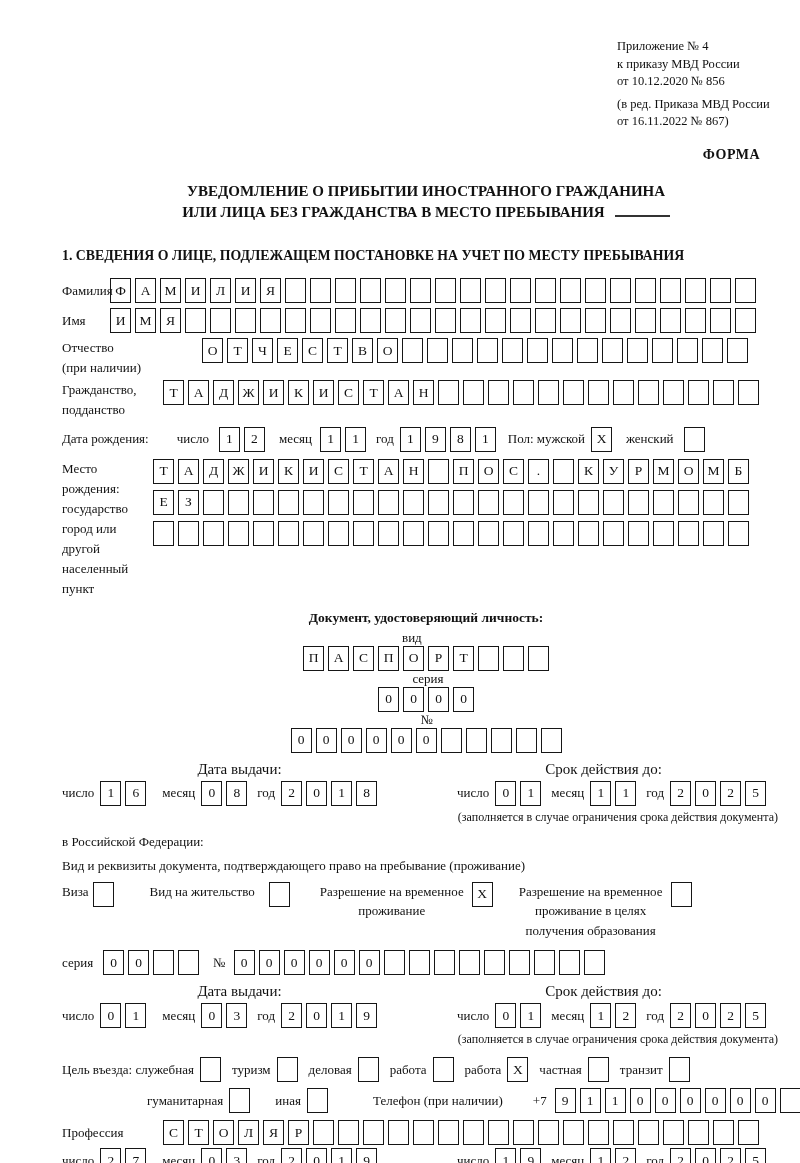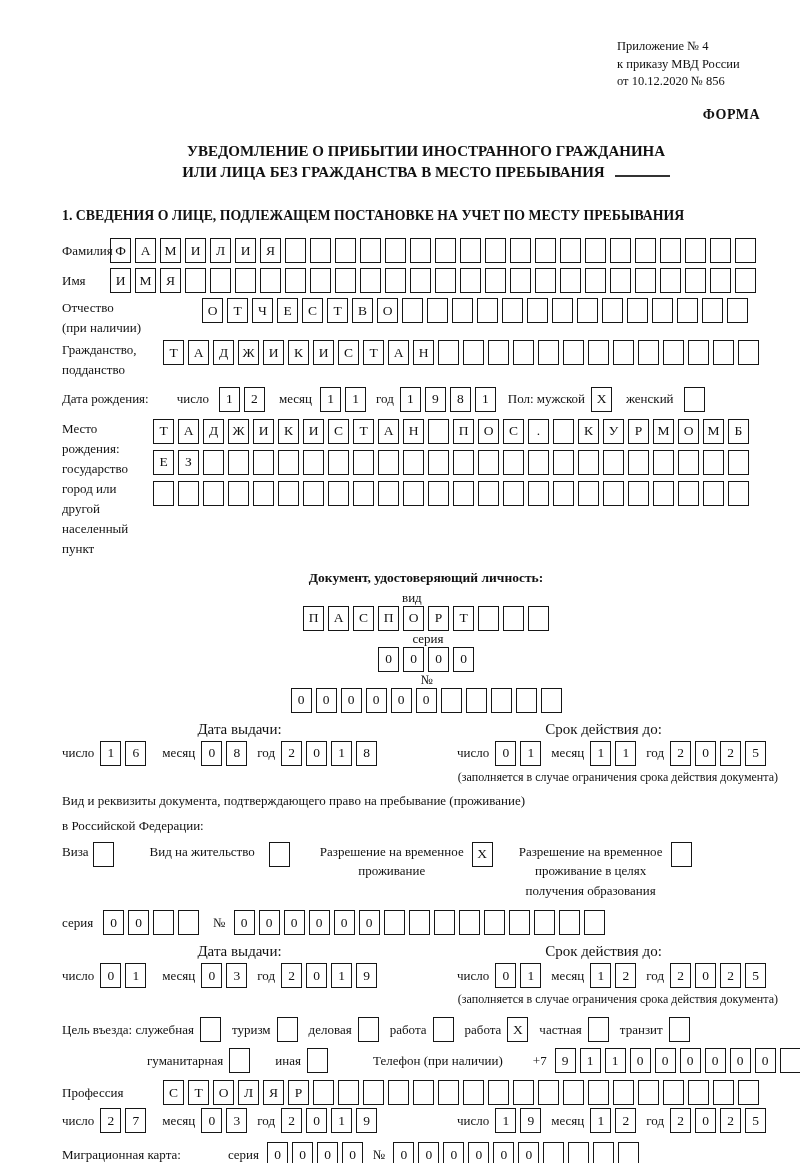--- a/index.html
+++ b/index.html
@@ -64,20 +64,24 @@
 </style>
 </head>
 <body>
 
 <div class="page">
 
   <div class="appendix">
     <div>Приложение № 4</div>
     <div>к приказу МВД России</div>
     <div>от 10.12.2020 № 856</div>
+    <div class="grp2">
+      <div>(в ред. Приказа МВД России</div>
+      <div>от 16.11.2022 № 867)</div>
+    </div>
   </div>
 
   <div class="forma">ФОРМА</div>
 
   <div class="title">
     <div>УВЕДОМЛЕНИЕ О ПРИБЫТИИ ИНОСТРАННОГО ГРАЖДАНИНА</div>
     <div>
       <span>ИЛИ ЛИЦА БЕЗ ГРАЖДАНСТВА В МЕСТО ПРЕБЫВАНИЯ</span><span class="uline"></span>
     </div>
   </div>
@@ -412,22 +416,22 @@
             <span class="cell">2</span>
             <span class="cell">0</span>
             <span class="cell">2</span>
             <span class="cell">5</span>
           </span>
       </span>
     </span>
   </div>
   <div class="note-r">(заполняется в случае ограничения срока действия документа)</div>
 
+  <div class="lbl" style="margin-top:9px;">в Российской Федерации:</div>
   <div class="lbl" style="margin-top:8px;">Вид и реквизиты документа, подтверждающего право на пребывание (проживание)</div>
-  <div class="lbl" style="margin-top:9px;">в Российской Федерации:</div>
 
   <div class="cbband">
     <span class="cbitem" style="margin-right:36px;">
       <span class="txt">Виза</span>
       <span class="cells cbbox" style="margin-left:4px;">
           <span class="cell"></span>
         </span>
     </span>
     <span class="cbitem" style="margin-right:30px;">
       <span class="txt">Вид на жительство</span>

